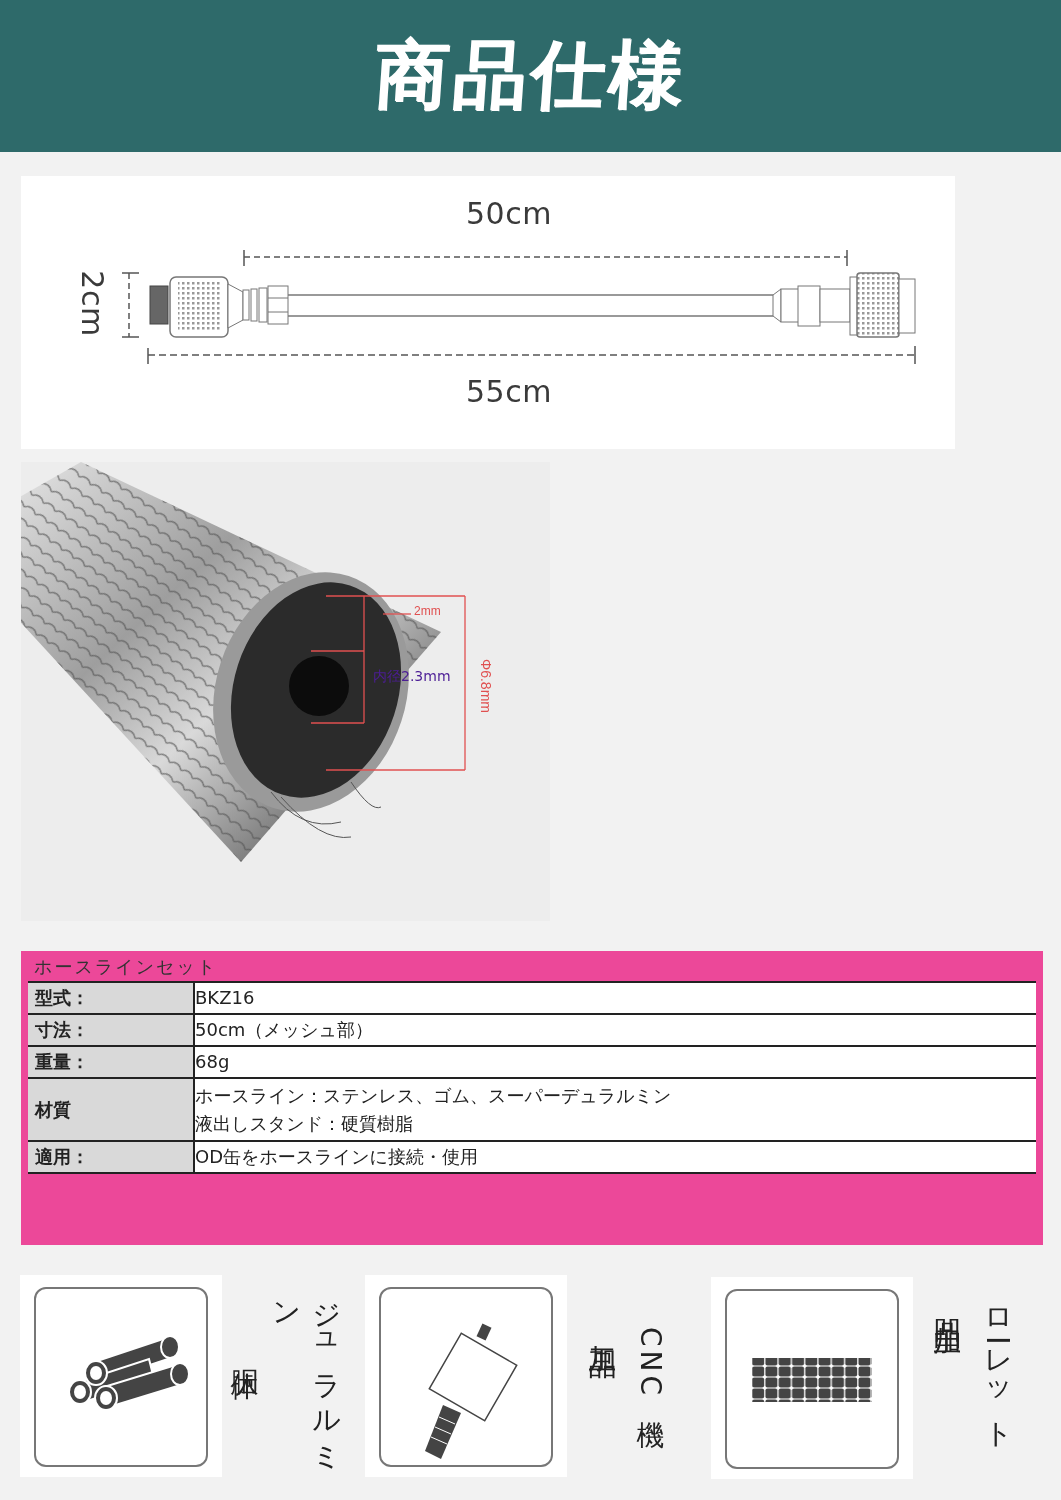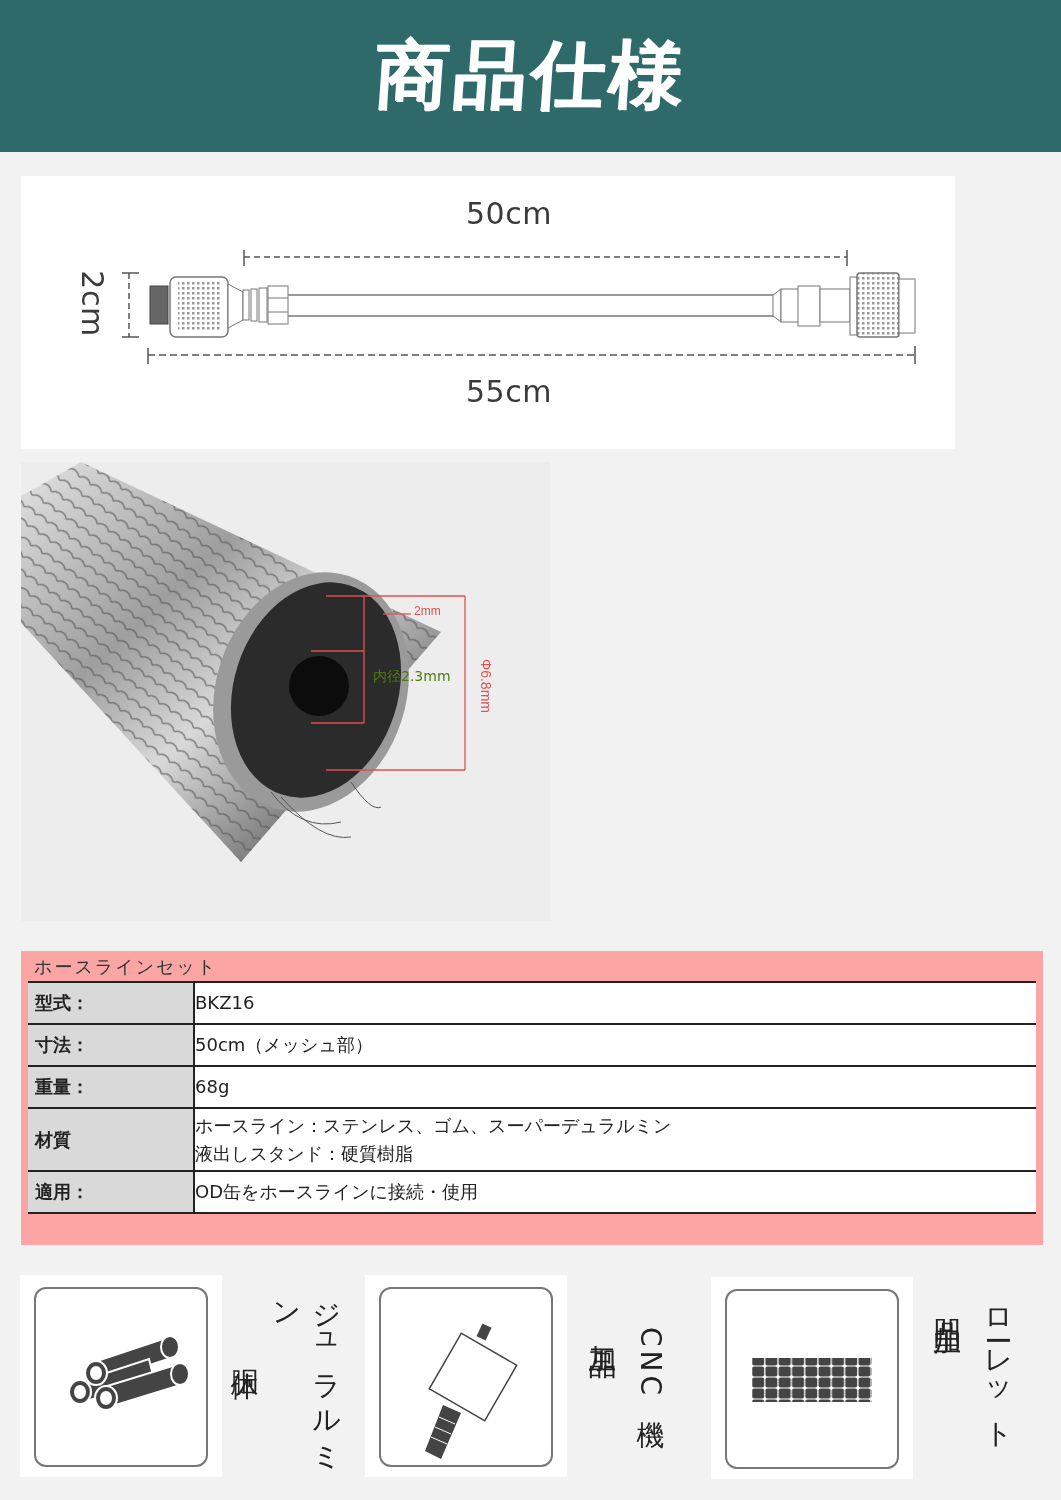--- a/index.html
+++ b/index.html
@@ -23,40 +23,40 @@
     }
     .panel { position: absolute; background: #ffffff; }
     .dim-panel { left: 21px; top: 176px; width: 934px; height: 273px; }
     .dim-label {
       position: absolute; font-size: 30px; color: #3a3a3a;
       font-family: "DejaVu Sans", sans-serif; letter-spacing: 0.5px;
     }
     .dim-label.vertical { transform: rotate(90deg); transform-origin: center; }
     .photo-panel { left: 21px; top: 462px; width: 529px; height: 459px; background: #ededed; overflow: hidden; }
 
-    .spec-panel { left: 21px; top: 951px; width: 1022px; height: 294px; background: #fca5a5; }
+    .spec-panel { left: 21px; top: 951px; width: 1022px; height: 294px; background: #ec4899; }
     .spec-caption {
       position: absolute; left: 13px; top: 4px; font-size: 18px; color: #333;
       font-family: "DejaVu Sans", sans-serif; letter-spacing: 2px;
     }
     .spec-table {
       position: absolute; left: 7px; top: 30px; width: 1008px;
       border-collapse: collapse;
       font-family: "DejaVu Sans", sans-serif;
     }
     .spec-table td {
       border-top: 2px solid #222; border-bottom: 2px solid #222;
       font-size: 18px; vertical-align: middle; line-height: 28px;
     }
     .spec-table td.label {
       width: 166px; background: #d9d9d9; font-weight: bold; padding-left: 7px;
       border-right: 2px solid #222;
     }
     .spec-table td.value { padding-left: 0; background: #fff; }
-    .spec-table tr.single td { height: 42px; }
+    .spec-table tr.single td { height: 32px; }
     .spec-table tr.double td { height: 63px; }
 
     .feature-card { position: absolute; background: #ffffff; }
     .feature-card .frame {
       position: absolute; left: 14px; top: 12px; width: 174px; height: 180px;
       border: 2px solid #777; border-radius: 12px; background: #fff;
     }
     .feature-text {
       position: absolute; writing-mode: vertical-rl; font-size: 28px; color: #222;
       font-family: "DejaVu Sans", sans-serif; letter-spacing: 4px; line-height: 40px;
@@ -149,21 +149,21 @@
       <line x1="305" y1="134" x2="444" y2="134"></line>
       <line x1="444" y1="134" x2="444" y2="308"></line>
       <line x1="305" y1="308" x2="444" y2="308"></line>
       <line x1="343" y1="134" x2="343" y2="261"></line>
       <line x1="290" y1="189" x2="343" y2="189"></line>
       <line x1="290" y1="261" x2="343" y2="261"></line>
       <line x1="362" y1="152" x2="390" y2="152"></line>
     </g>
   </svg>
   <div style="position:absolute; left:393px; top:142px; font-size:12px; color:#e05050; font-family:'Liberation Sans',sans-serif;">2mm</div>
-  <div style="position:absolute; left:352px; top:206px; font-size:14px; color:#4d7c0f; font-family:'DejaVu Sans',sans-serif;">内径2.3mm</div>
+  <div style="position:absolute; left:352px; top:206px; font-size:14px; color:#4c1d95; font-family:'DejaVu Sans',sans-serif;">内径2.3mm</div>
   <div style="position:absolute; left:438px; top:216px; font-size:14px; color:#e05050; transform:rotate(90deg); font-family:'Liberation Sans',sans-serif;">Φ6.8mm</div>
 </div>
 
 <div class="panel spec-panel">
   <div class="spec-caption">ホースラインセット</div>
   <table class="spec-table">
     <tbody>
       <tr class="single">
         <td class="label">型式：</td>
         <td class="value">

